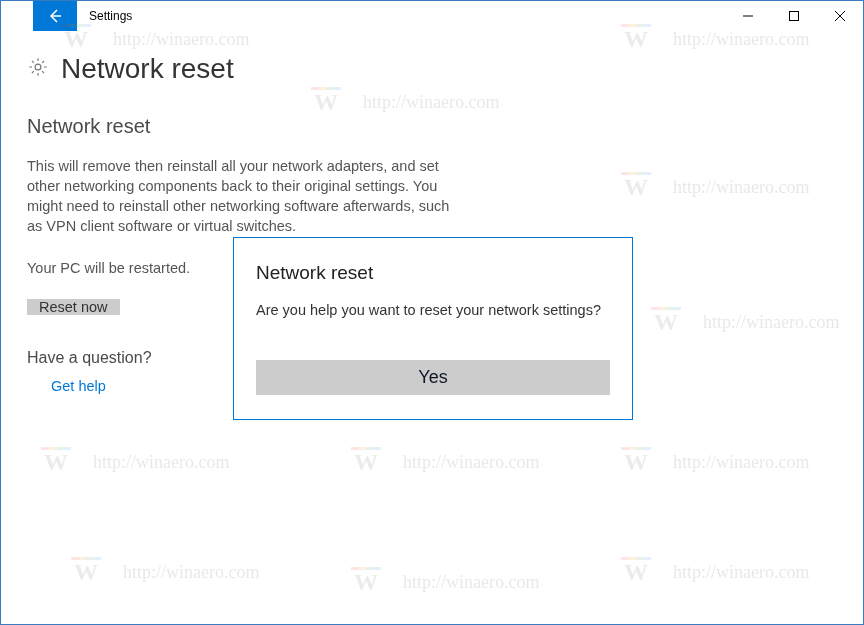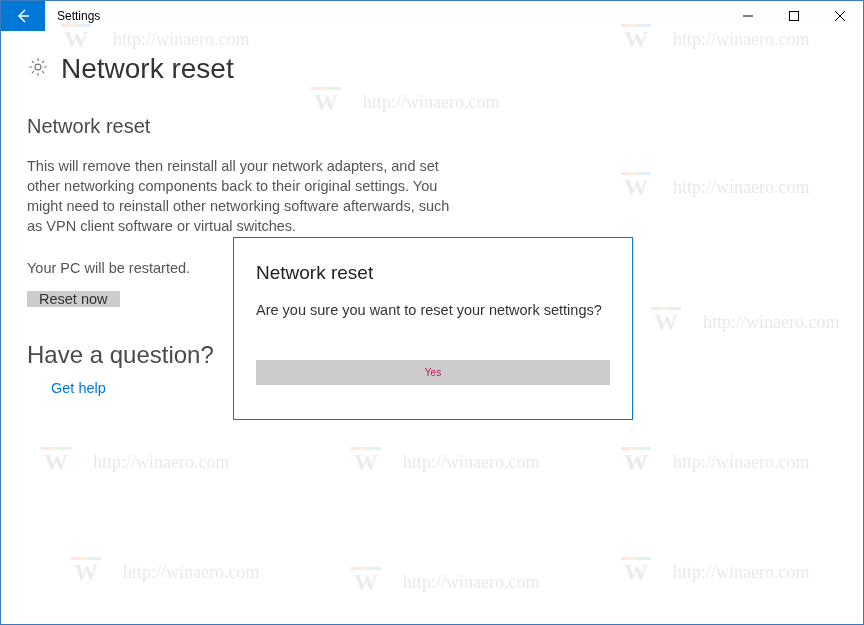--- a/index.html
+++ b/index.html
@@ -15,20 +15,21 @@
       position: relative;
       overflow: hidden;
       border: 1px solid #3a7bbf;
     }
     
     .titlebar {
       height: 30px;
       display: flex;
       align-items: stretch;
       background: #ffffff;
+      margin-left: 32px;
     }
     .back-btn {
       width: 44px;
       background: #0078d7;
       display: flex;
       align-items: center;
       justify-content: center;
       color: #ffffff;
     }
     .back-btn svg {
@@ -88,33 +89,33 @@
     .description {
       font-size: 14.5px;
       color: #555555;
       line-height: 1.38;
       max-width: 430px;
       margin-bottom: 24px;
     }
     .restart-note {
       font-size: 14.5px;
       color: #555555;
-      margin-bottom: 14px;
+      margin-bottom: 22px;
     }
     .reset-btn {
       background: #cccccc;
       border: none;
       padding: 0 12px;
       font-size: 14.5px;
       color: #333333;
       font-family: inherit;
       margin-bottom: 34px;
     }
     .question-title {
-      font-size: 24px;
+      font-size: 16px;
       font-weight: 300;
       color: #4a4a4a;
       margin-bottom: 10px;
     }
     .help-link {
       font-size: 14.5px;
       color: #0078d7;
       text-decoration: none;
       margin-left: 24px;
     }
@@ -142,22 +143,22 @@
     }
     .dialog-buttons {
       display: flex;
       gap: 6px;
     }
     .dialog-btn {
       flex: 1;
       background: #cccccc;
       border: none;
       padding: 7px 0;
-      font-size: 10px;
-      color: #be185d;
+      font-size: 18px;
+      color: #0f172a;
       font-family: inherit;
     }
     
     .watermark {
       position: absolute;
       pointer-events: none;
       display: flex;
       align-items: center;
       gap: 20px;
       opacity: 0.12;
@@ -249,21 +250,21 @@
 
   <button class="reset-btn">Reset now</button>
 
   <h2 class="question-title">Have a question?</h2>
 
   <a href="#" class="help-link">Get help</a>
 </div>
 
 <div class="dialog">
   <div class="dialog-title">Network reset</div>
-  <div class="dialog-message">Are you sure you want to reset your network settings?</div>
+  <div class="dialog-message">Are you help you want to reset your network settings?</div>
   <div class="dialog-buttons">
     <button class="dialog-btn">Yes</button>
   </div>
 </div>
 
 <div class="watermark" style="left:60px; top:27px;">
   <span class="wm-logo">
       <span class="wm-bars">
         <span></span>
         <span></span>

